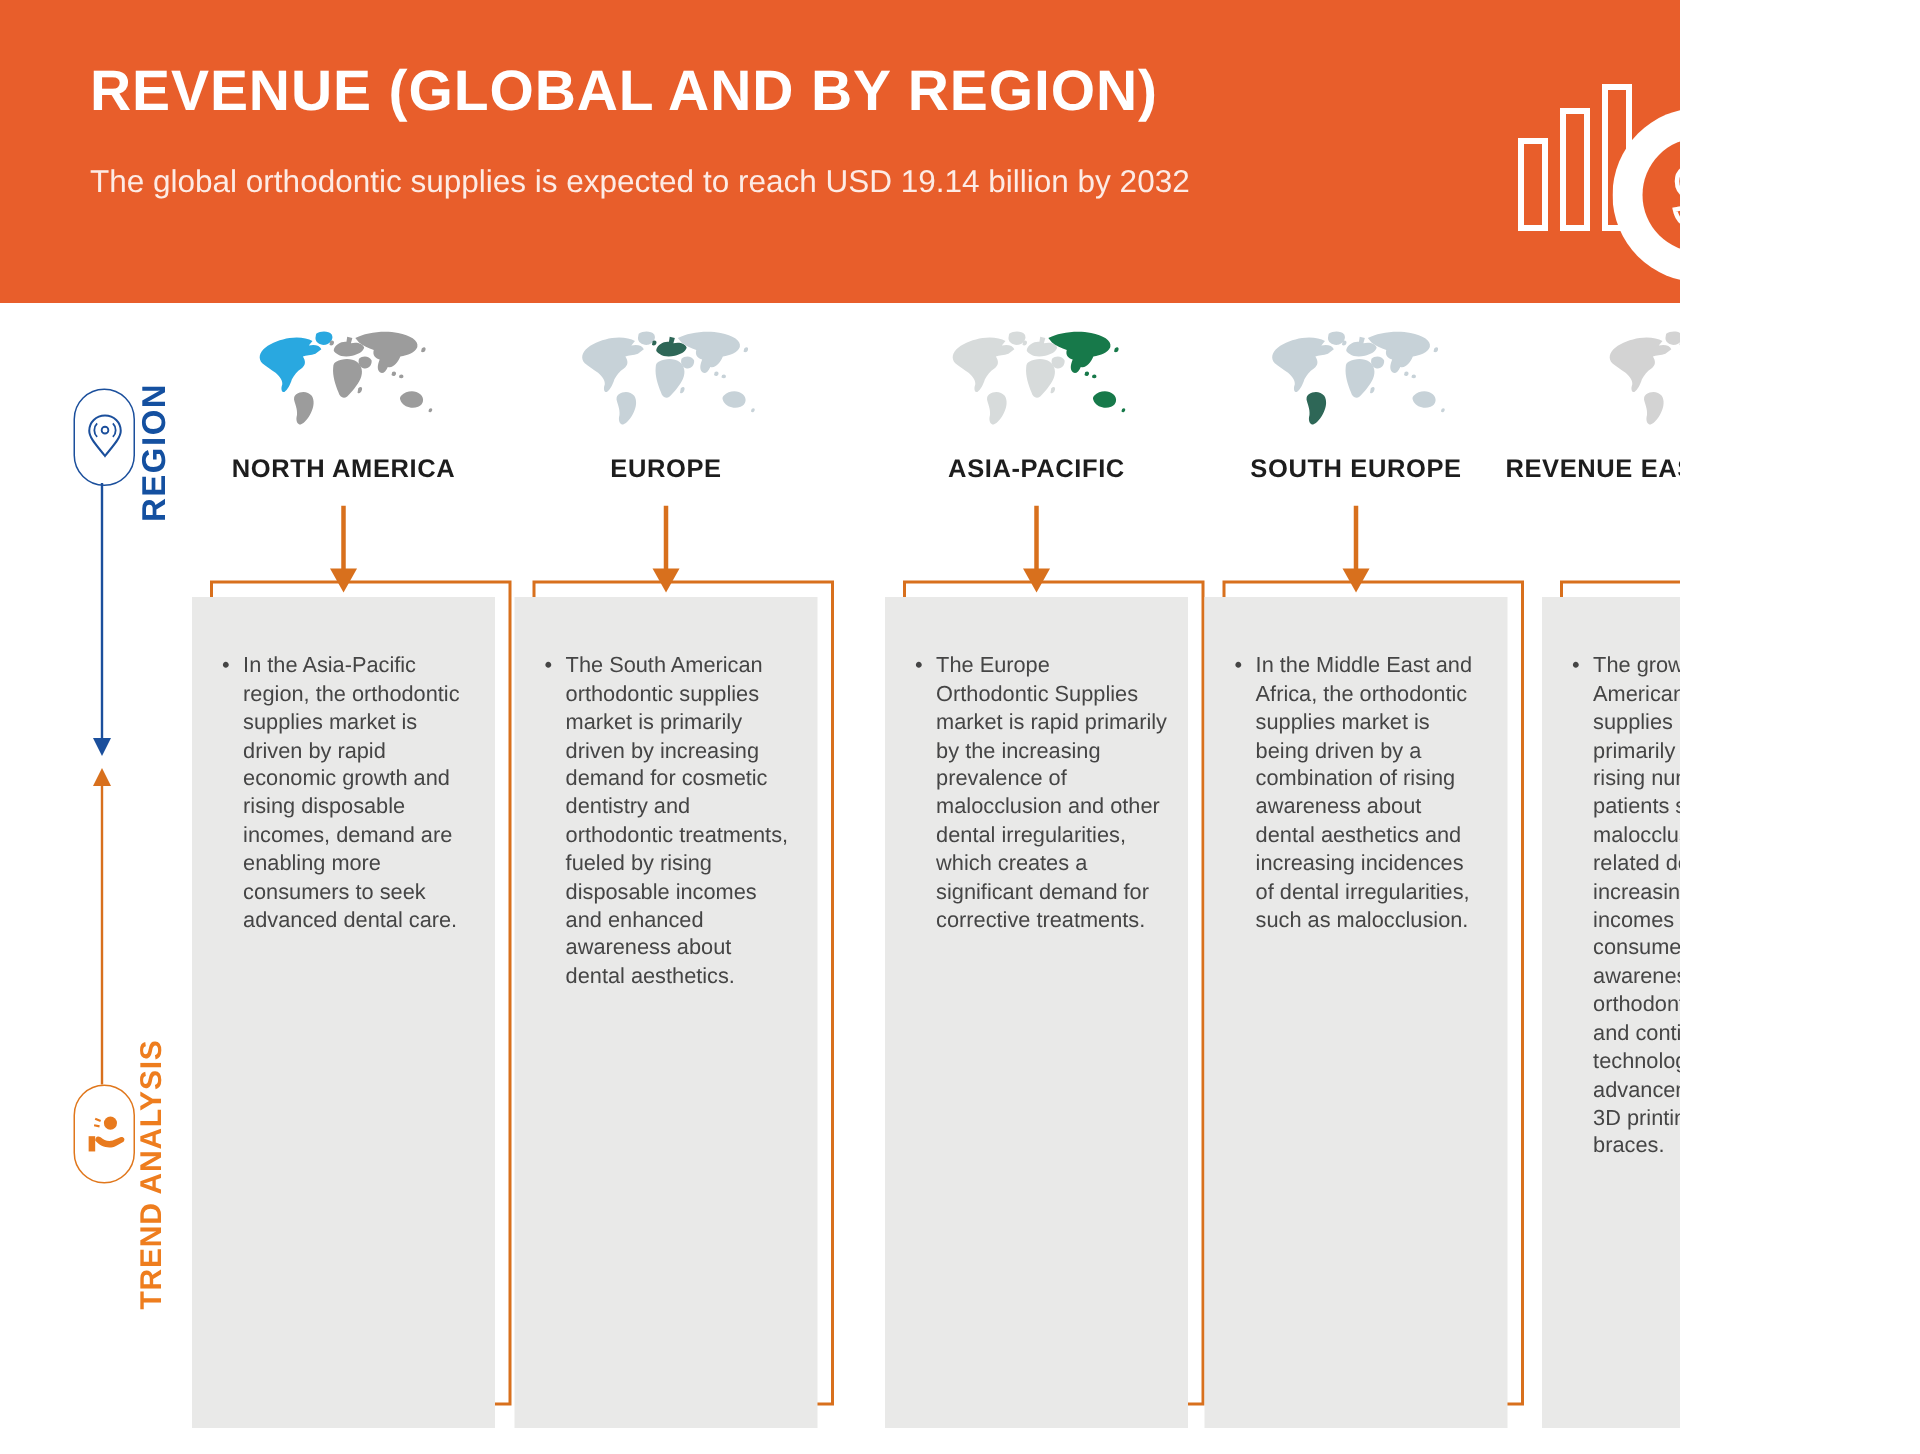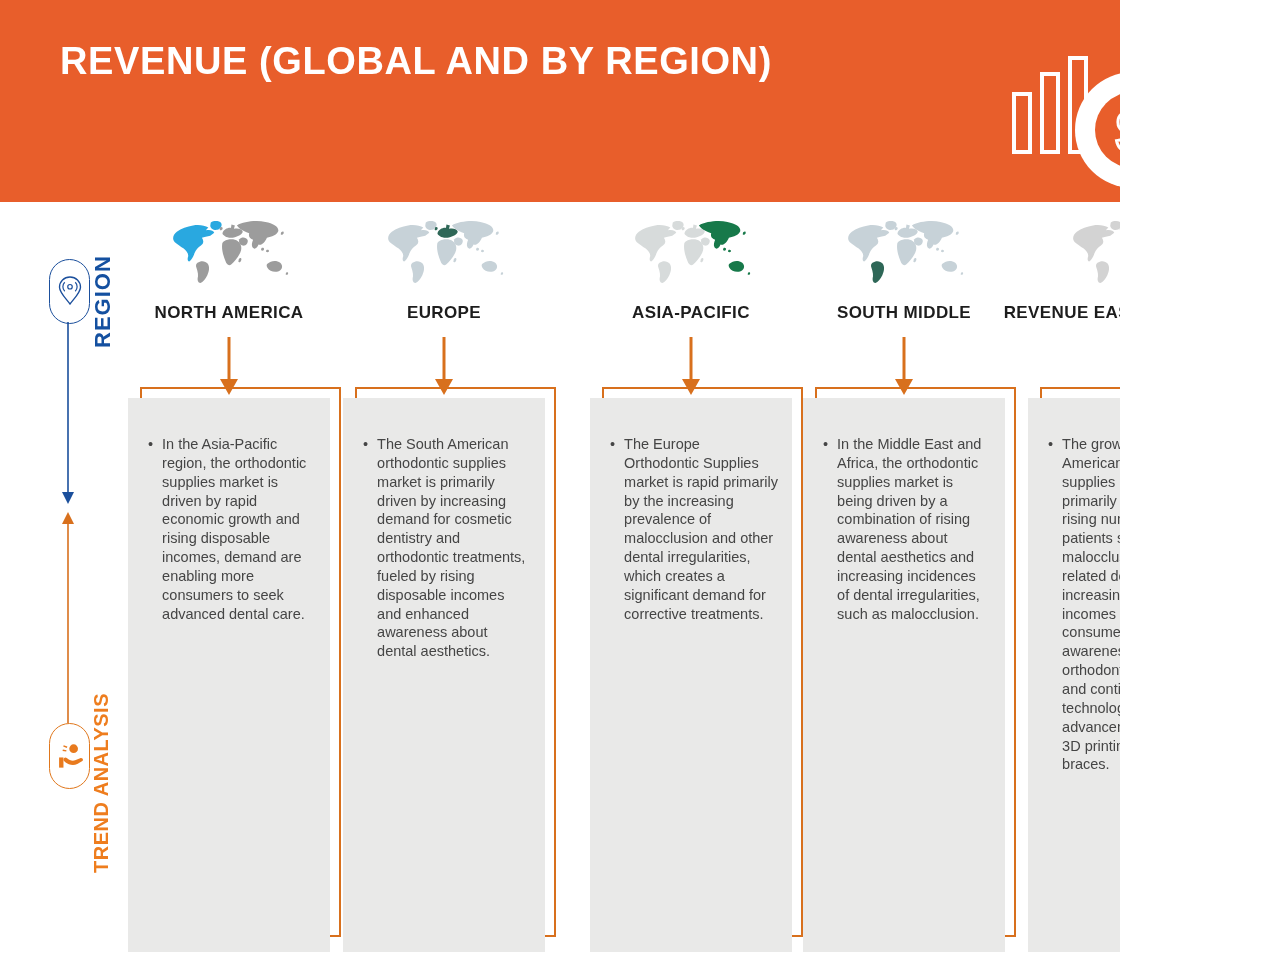--- a/index.html
+++ b/index.html
@@ -55,20 +55,21 @@
         <path fill="var(--af)" d="M120,48 C129,43 141,43 148,48 C155,53 157,62 153,71 C149,80 141,89 135,95 C130,99 125,96 123,89 C119,79 115,67 116,56 C116,51 118,49 120,48 Z M150,84 C153,81 156,82 155,86 C154,90 151,92 149,90 Z"></path>
         <path fill="var(--me)" d="M151,44 C156,39 165,40 168,46 C169,52 164,58 158,57 C152,56 149,50 151,44 Z"></path>
         <path fill="var(--as)" d="M146,16 C160,8 186,5 204,9 C220,12 232,19 230,28 C227,36 217,39 207,41 C203,50 197,57 190,55 C187,62 182,66 178,61 C175,56 177,50 179,45 C173,43 169,39 171,32 C164,30 156,26 151,22 Z M236,30 C239,27 242,28 241,32 C240,35 237,36 235,34 Z M196,62 C199,60 202,62 201,65 C200,68 197,68 195,66 Z M206,66 C209,64 212,66 211,69 C210,71 207,71 205,69 Z"></path>
         <path fill="var(--au)" d="M208,94 C215,87 227,86 234,92 C240,97 239,106 231,109 C222,112 212,109 208,102 C206,98 206,96 208,94 Z M246,112 C248,110 251,111 250,114 C249,117 246,117 245,115 Z"></path>
       </g>
     </defs>
   </svg>
 
   <header class="banner">
     <h1 class="title">REVENUE (GLOBAL AND BY REGION)</h1>
+    <p class="subtitle">The global orthodontic supplies is expected to reach USD 19.14 billion by 2032</p>
 
     <svg class="bars" width="160" height="140" viewBox="0 0 160 140">
       <rect x="9" y="76" width="16" height="58" fill="none" stroke="#ffffff" stroke-width="4"></rect>
       <rect x="37" y="56" width="16" height="78" fill="none" stroke="#ffffff" stroke-width="4"></rect>
       <rect x="65" y="40" width="16" height="94" fill="none" stroke="#ffffff" stroke-width="4"></rect>
       <rect x="119" y="10" width="16" height="124" fill="none" stroke="#ffffff" stroke-width="4"></rect>
     </svg>
 
     <svg class="donut" width="116" height="116" viewBox="0 0 116 116">
       <circle cx="58" cy="58" r="58" fill="#ffffff"></circle>
@@ -158,21 +159,21 @@
         <span class="bullet">•</span>
         <p>The Europe Orthodontic Supplies market is rapid primarily by the increasing prevalence of malocclusion and other dental irregularities, which creates a significant demand for corrective treatments.</p>
       </div>
     </div>
   </div>
 
   <div class="column" style="left:803px">
     <svg class="map" viewBox="0 0 260 140" style="--na: #C7D2D8; --gl: #C7D2D8; --sa: #2E6757; --eu: #C7D2D8; --af: #C7D2D8; --me: #C7D2D8; --as: #C7D2D8; --au: #C7D2D8;">
         <use href="#wmap"></use>
       </svg>
-    <div class="region-name">SOUTH MIDDLE</div>
+    <div class="region-name">SOUTH EUROPE</div>
     <svg class="arrow" width="20" height="60" viewBox="0 0 20 60">
       <line x1="10" y1="0" x2="10" y2="43" stroke="#D8701D" stroke-width="3"></line>
       <path d="M1,42 L19,42 L10,58 Z" fill="#D8701D"></path>
     </svg>
     <div class="obox"></div>
     <div class="gbox">
       <div class="item">
         <span class="bullet">•</span>
         <p>In the Middle East and Africa, the orthodontic supplies market is being driven by a combination of rising awareness about dental aesthetics and increasing incidences of dental irregularities, such as malocclusion.</p>
       </div>

